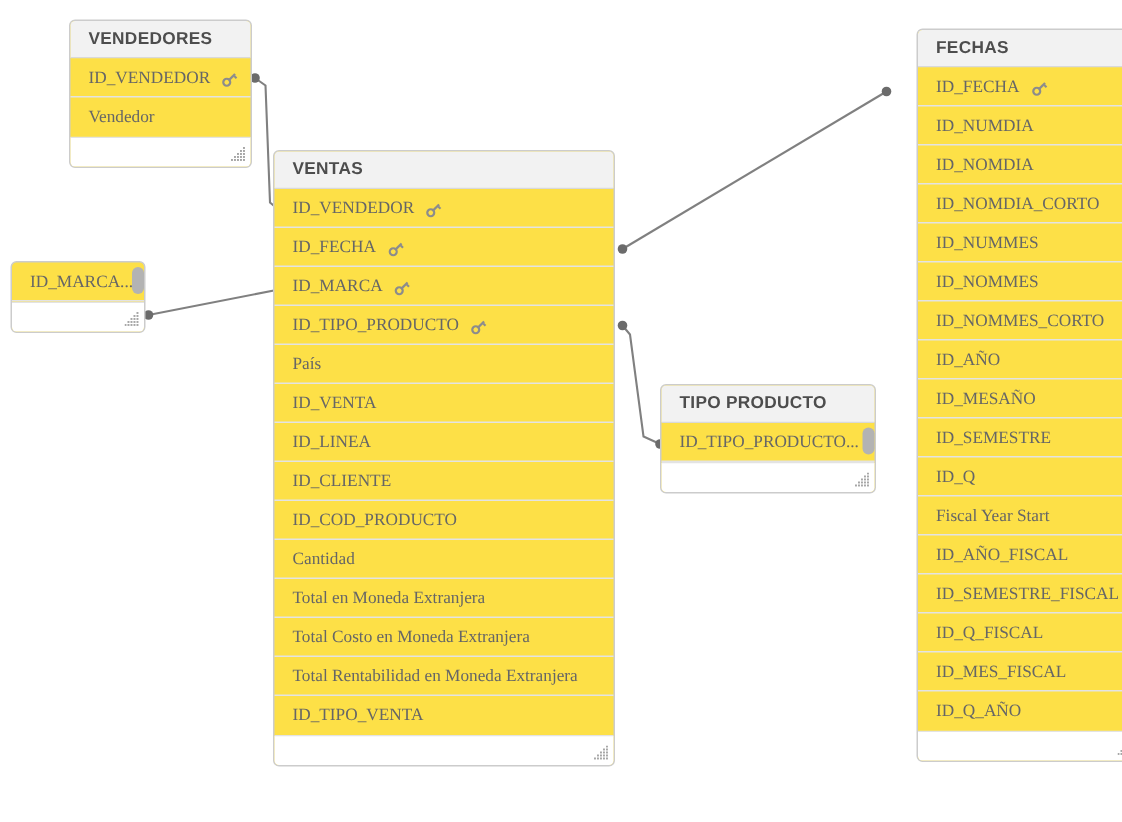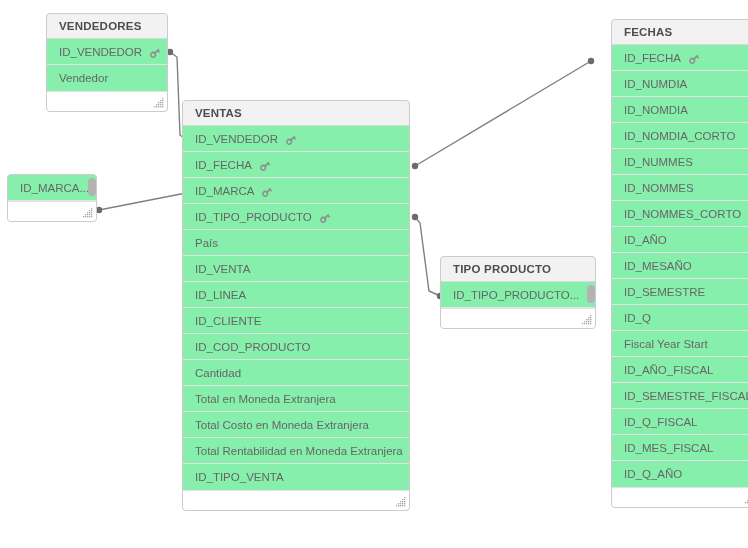--- a/index.html
+++ b/index.html
@@ -24,21 +24,21 @@
     position: absolute;
     left: 0;
     top: 0;
     width: 748px;
     height: 548px;
     pointer-events: none;
     z-index: 1;
   }
   .table-box {
     position: absolute;
-    background: #86efac;
+    background: #fde047;
     border: 1px solid #cccccc;
     border-radius: 4px;
     box-sizing: border-box;
     z-index: 2;
     box-shadow: 0 0 0 0 rgba(0,0,0,0);
   }
   .table-header {
     background: #f2f2f2;
     border-bottom: 1px solid #d9d9d9;
     font-size: 11.5px;
@@ -62,20 +62,21 @@
     line-height: 26px;
     box-sizing: border-box;
     border-bottom: 1px solid #e3e3e3;
     padding: 0 12px;
     font-size: 11.5px;
     color: #666666;
     white-space: nowrap;
     overflow: hidden;
     display: flex;
     align-items: center;
+    font-family: Liberation Serif, serif;
   }
   .field-row:last-child {
     border-bottom: none;
   }
   .field-label {
     display: inline-block;
   }
   .key-icon {
     display: inline-block;
     width: 12px;
@@ -115,21 +116,21 @@
     left: 0;
     width: 8px;
     border-radius: 4px;
     background: #b3b3b3;
   }
 
   
   #tbl-vendedores { left: 46px;  top: 13px;  width: 122px; }
   #tbl-ventas     { left: 182px; top: 100px; width: 228px; }
   #tbl-marcas     { left: 7px;   top: 174px; width: 90px;  }
-  #tbl-tipoprod   { left: 440px; top: 256px; width: 156px; }
+  #tbl-tipoprod   { left: 440px; top: 256px; width: 144px; }
   #tbl-fechas     { left: 592px; top: 19px;  width: 148px; margin-left: 19px; }
 </style>
 </head>
 <body>
 
 <div id="canvas">
 
   <svg id="links" viewBox="0 0 748 548" width="748" height="548">
 
     <g>

